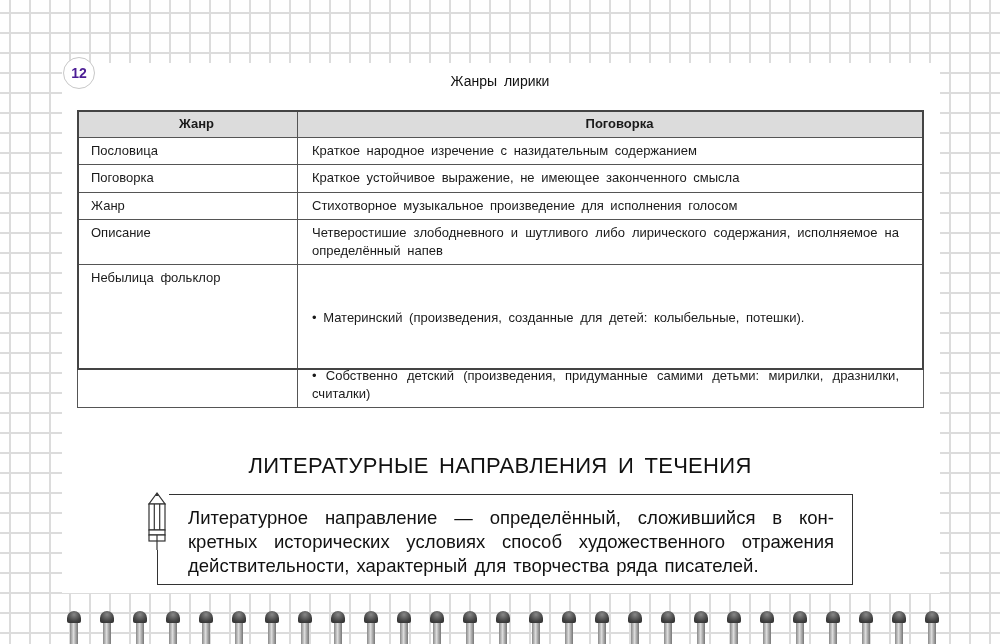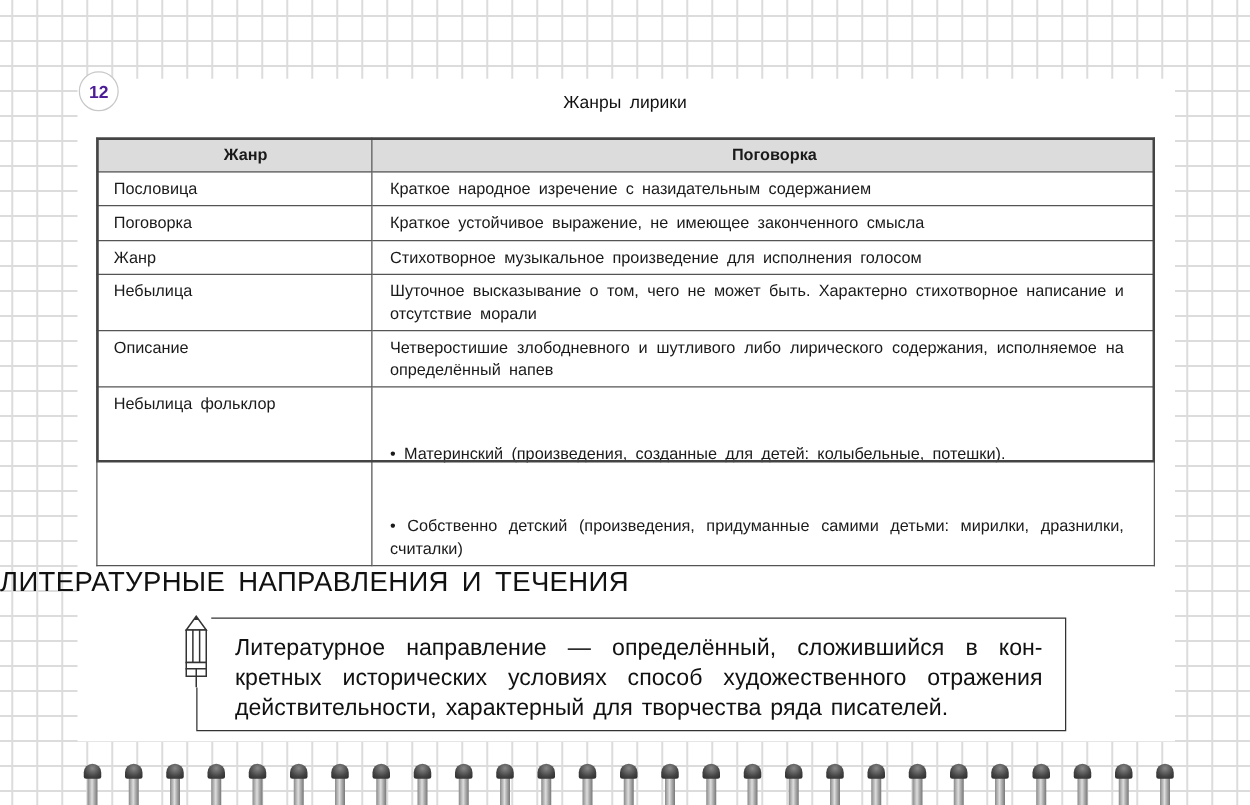--- a/index.html
+++ b/index.html
@@ -62,21 +62,21 @@
   .table-wrap-border {
     position: absolute;
     left: 77px; top: 110px; width: 847px; height: 260px;
     border: 2px solid #444;
     pointer-events: none;
   }
   .bullet-line { display: block; margin-top: 40px; }
   .section-heading {
     position: absolute;
     left: 0; width: 1000px; top: 453px;
-    text-align: left;
+    text-align: center;
     font-size: 22px; letter-spacing: 0.3px; word-spacing: 4px;
     color: #111;
   }
   .def-box {
     position: absolute;
     left: 157px; top: 494px; width: 696px; height: 91px;
     border: 1.5px solid #333;
     padding: 11px 18px 0 30px;
     font-size: 18.5px; line-height: 24px;
     text-align: justify; text-align-last: left;
@@ -122,24 +122,20 @@
       <td>Пословица</td>
       <td class="desc">Краткое народное изречение с назидательным содержанием</td>
     </tr>
     <tr style="height:28px">
       <td>Поговорка</td>
       <td class="desc">Краткое устойчивое выражение, не имеющее законченного смысла</td>
     </tr>
     <tr style="height:27px">
       <td>Жанр</td>
       <td class="desc">Стихотворное музыкальное произведение для исполнения голосом</td>
-    </tr>
-    <tr style="height:45px">
-      <td>Небылица</td>
-      <td class="desc">Шуточное высказывание о том, чего не может быть. Характерно стихотворное на­писание и отсутствие морали</td>
     </tr>
     <tr style="height:45px">
       <td>Описание</td>
       <td class="desc">Четверостишие злободневного и шутливого либо лирического содержания, исполня­емое на определённый напев</td>
     </tr>
     <tr style="height:60px">
       <td>Небылица фольклор</td>
       <td class="desc">
         <span class="bullet-line">• Материнский (произведения, созданные для детей: колыбельные, потешки).</span>
         <span class="bullet-line">• Собственно детский (произведения, придуманные самими детьми: мирилки, драз­нилки, считалки)</span>

